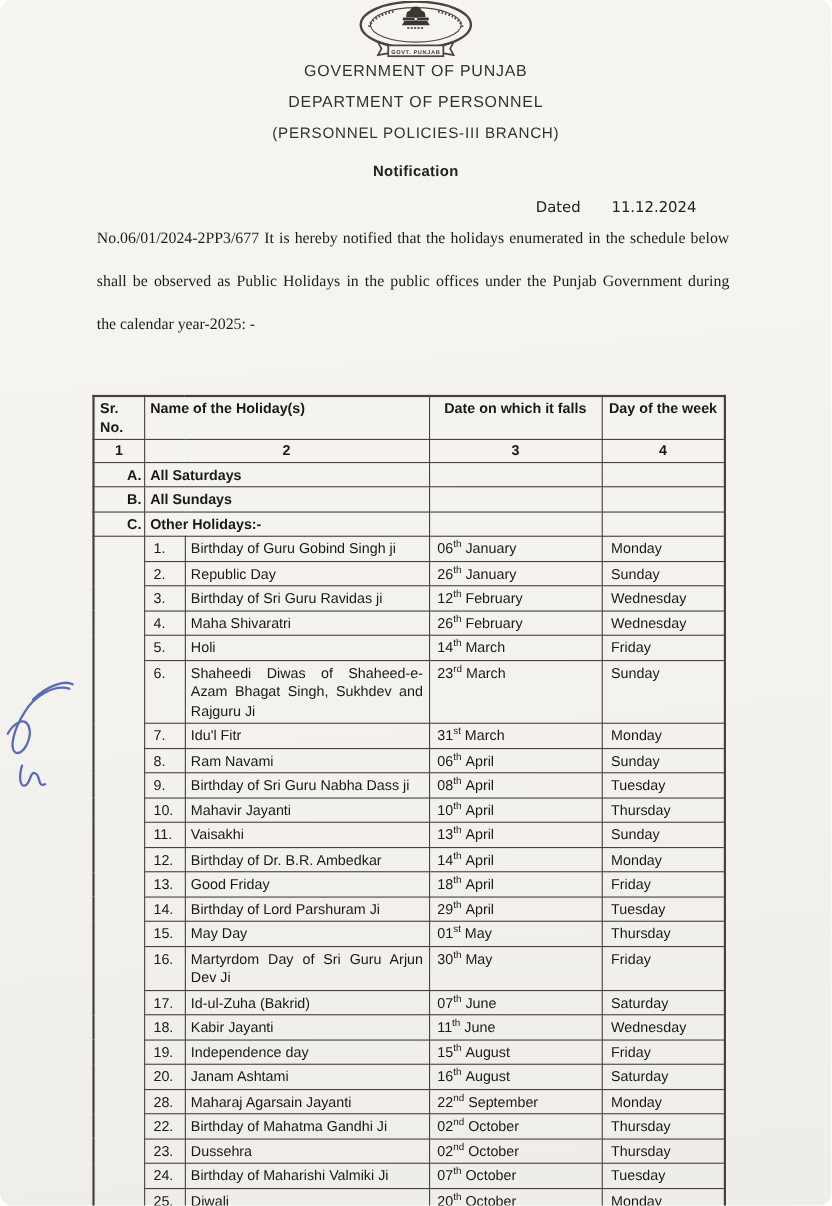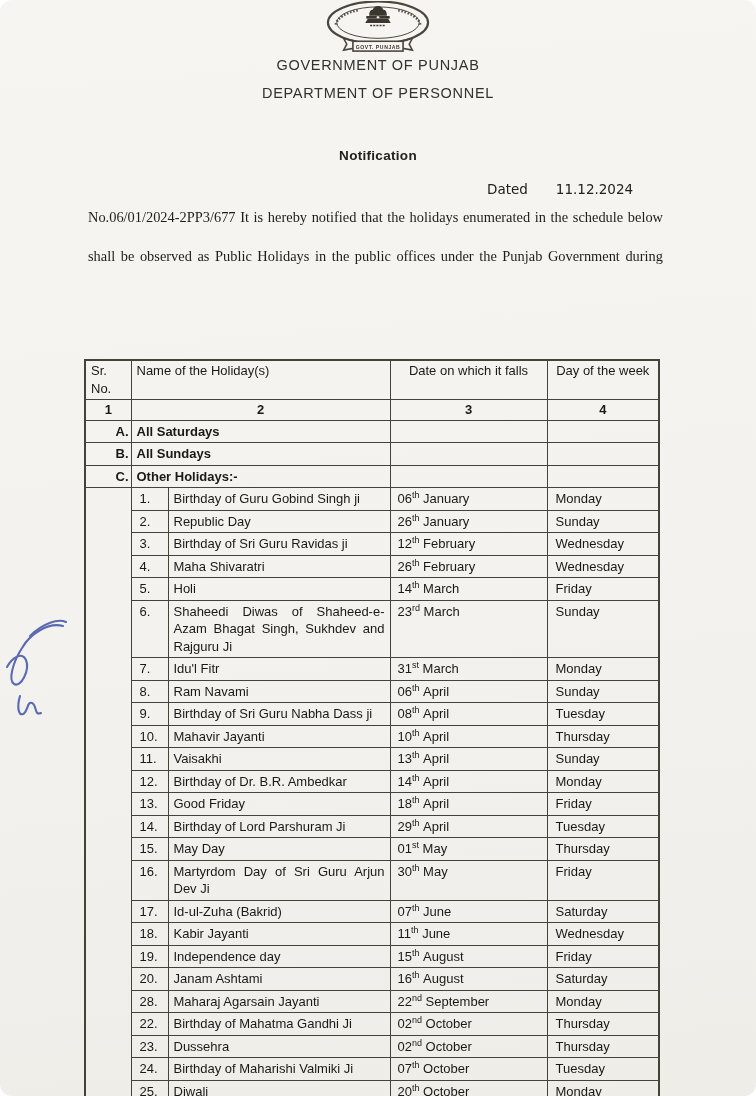--- a/index.html
+++ b/index.html
@@ -29,21 +29,21 @@
     font-family:"Liberation Serif",serif;font-size:14.5px;color:#23211c;
     letter-spacing:1px;text-decoration:underline;text-underline-offset:2px;}
   
   table.sched{position:absolute;left:84px;top:359px;width:574px;
     border-collapse:collapse;table-layout:fixed;
     border:2px solid #45423a;}
   table.sched td,table.sched th{
     border:1px solid #45423a;vertical-align:top;
     font-family:"Liberation Sans",sans-serif;font-size:13px;line-height:17.5px;
     color:#1b1914;padding:2px 5px;overflow:hidden;}
-  table.sched th{text-align:left;font-weight:normal;padding-top:1px;}
+  table.sched th{text-align:left;font-weight:bold;padding-top:1px;}
   .th-date,.th-day{text-align:center !important;}
   tr.nums td{text-align:center;font-weight:bold;padding:1px 2px;}
   .cell-letter{text-align:right;font-weight:bold;padding-right:2px !important;}
   .cell-cat{font-weight:bold;}
   .cell-num{padding-left:8px !important;}
   .cell-name{text-align:justify;margin-top:32px;}
   .cell-date{padding-left:7px !important;}
   .cell-date sup{font-size:9px;line-height:0;}
   .cell-day{padding-left:8px !important;}
   
@@ -70,30 +70,32 @@
     <g>
       <path d="M30,40.5 l-10,-2.5 l3.2,6 l-3.2,6 l10,-1.8 z" fill="none" stroke="#4a463d" stroke-width="1.6"></path>
       <path d="M80,40.5 l10,-2.5 l-3.2,6 l3.2,6 l-10,-1.8 z" fill="none" stroke="#4a463d" stroke-width="1.6"></path>
       <rect x="29.5" y="41" width="51" height="10" fill="#f6f5f1" stroke="#4a463d" stroke-width="1.6"></rect>
       <text x="55" y="48.6" text-anchor="middle" font-family="Liberation Sans, sans-serif" font-size="5.2" letter-spacing="0.6" fill="#3b372f" font-weight="bold">GOVT. PUNJAB</text>
     </g>
   </svg>
 
   <div class="abs org-line org1">GOVERNMENT OF PUNJAB</div>
   <div class="abs org-line org2">DEPARTMENT OF PERSONNEL</div>
+  <div class="abs org-line org3">(PERSONNEL POLICIES-III BRANCH)</div>
   <div class="abs doc-type">Notification</div>
 
   <div class="abs dated-row">
     <span>Dated</span>
     <span>11.12.2024</span>
   </div>
 
   <div class="abs para">
     <div class="para-line j">No.06/01/2024-2PP3/677 It is hereby notified that the holidays enumerated in the schedule below</div>
     <div class="para-line j">shall be observed as Public Holidays in the public offices under the Punjab Government during</div>
+    <div class="para-line">the calendar year-2025: -</div>
   </div>
 
 
   <table class="sched">
     <colgroup>
       <col style="width:46px">
         <col style="width:37px">
         <col style="width:222px">
       <col style="width:157px">
         <col style="width:112px">

